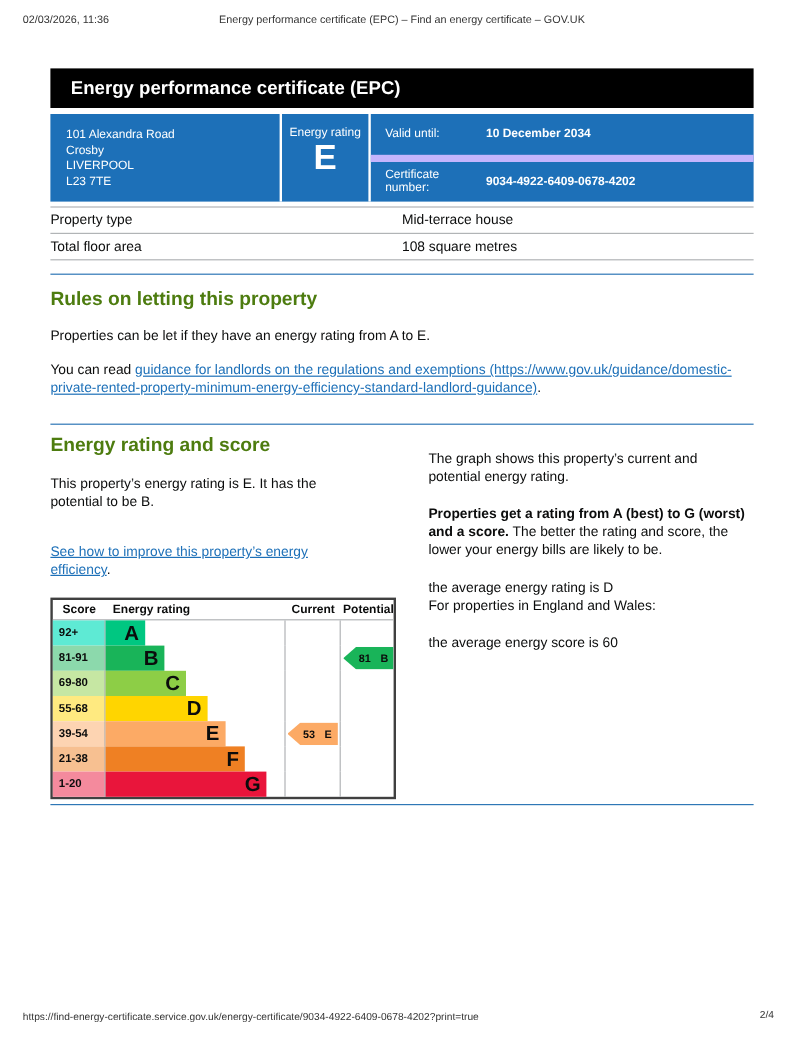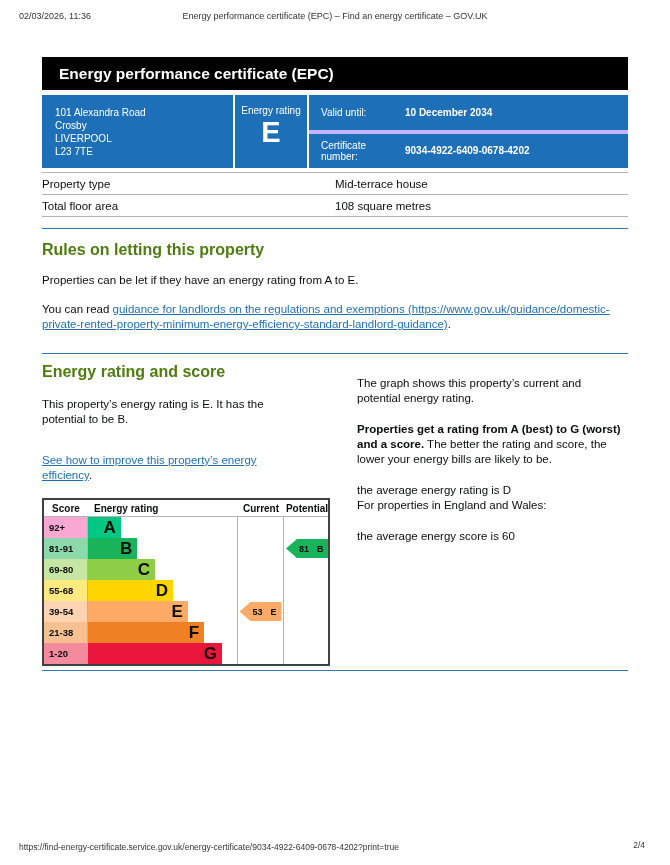--- a/index.html
+++ b/index.html
@@ -18,21 +18,21 @@
                color:#fff; font-size:15.5px; font-weight:bold; line-height:33px; padding-left:17px; }
 
   
   .summary-box { position:absolute; top:95px; left:42px; width:586px; height:73px; background:#1d70b8;
                  color:#fff; display:flex; font-size:10px; }
   .addr-cell { width:191px; padding:11px 10px 0 13px; line-height:13px; }
   .rating-cell-box { width:74px; border-left:2px solid #fff; text-align:center; padding-top:10px; }
   .rating-big { font-size:29px; font-weight:bold; line-height:30px; margin-top:1px; }
   .validity-cell { flex:1; border-left:2px solid #fff; display:flex; flex-direction:column; }
   .validity-row { flex:1; display:flex; align-items:center; padding-left:12px; }
-  .validity-row + .validity-row { border-top:4px solid #c4b5fd; }
+  .validity-row + .validity-row { border-top:6px solid #c4b5fd; }
   .validity-label { width:84px; }
   .validity-value { font-weight:bold; }
 
   
   .prop-table { position:absolute; top:172px; left:42px; width:586px; border-top:1px solid #b1b4b6; font-size:11.5px; }
   .prop-row { display:flex; height:22px; align-items:center; border-bottom:1px solid #b1b4b6; }
   .prop-label { width:293px; }
 
   .blue-divider { position:absolute; left:42px; width:586px; border-top:1px solid #2e77b6; }
   .d1 { top:228px; } .d2 { top:353px; } .d3 { top:670px; }
@@ -132,21 +132,21 @@
 
     <div class="epc-chart">
       <div class="chart-row chart-header">
         <div class="hcell">Score</div>
         <div class="hcell rating-h">Energy rating</div>
         <div class="hcell">Current</div>
         <div class="hcell">Potential</div>
       </div>
       <div>
           <div class="chart-row band-row">
-            <div class="cell score-cell" style="background: #f9a8d4;">92+</div>
+            <div class="cell score-cell" style="background: #5eead4;">92+</div>
             <div class="cell ratingbar-cell">
               <div class="band-bar" style="background: rgb(0, 199, 129); width: 22%;">
                 <span class="band-letter">A</span>
               </div>
             </div>
             <div class="cell marker-cell cur"></div>
             <div class="cell marker-cell"></div>
           </div>
           <div class="chart-row band-row">
             <div class="cell score-cell" style="background: rgb(140, 217, 172);">81-91</div>

